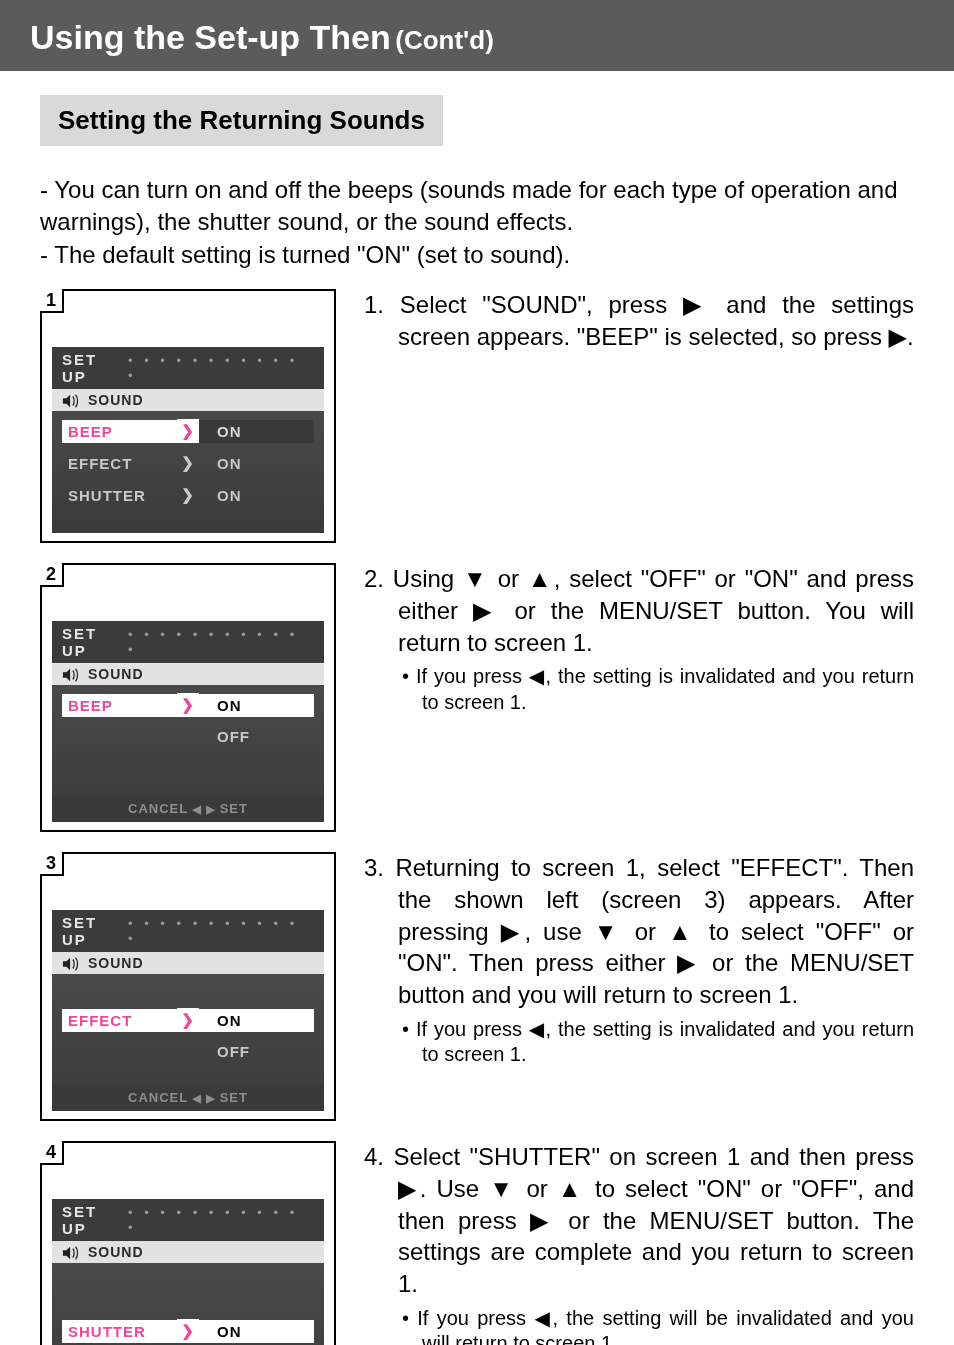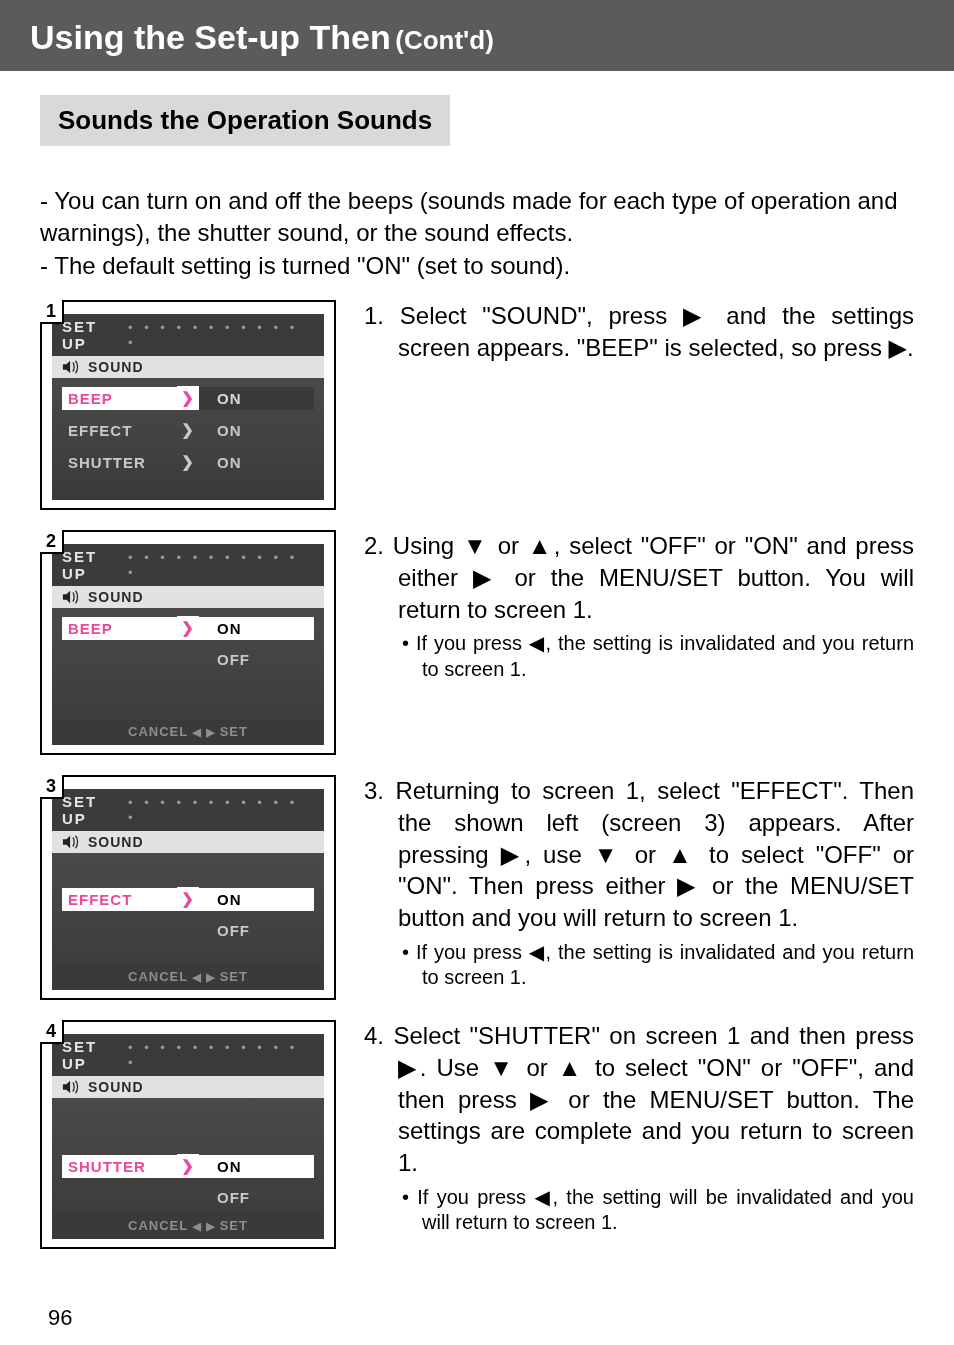--- a/index.html
+++ b/index.html
@@ -20,21 +20,21 @@
   .subheading {
     display: inline-block;
     background: #d9d9d9;
     font-weight: bold;
     font-size: 26px;
     padding: 10px 18px 10px 18px;
   }
 
   ul.intro {
     list-style: none;
-    margin-top: 39px;
+    margin-top: 28px;
     font-size: 24px;
     line-height: 1.35;
   }
   ul.intro li::before { content: "-  "; }
   ul.intro li { margin-left: 0; }
 
   .steps { margin-top: 18px; }
   .step-row {
     display: flex;
     align-items: flex-start;
@@ -71,27 +71,28 @@
   }
   .osd-title {
     background: #3b3b3b;
     color: #e5e5e5;
     letter-spacing: 2px;
     padding: 4px 10px;
     font-size: 15px;
     display: flex;
     justify-content: space-between;
     align-items: center;
+    margin-top: 44px;
   }
   .osd-title .dots { color:#9a9a9a; letter-spacing: 4px; font-weight: normal; font-size:13px;}
   .osd-sub {
     background: #e2e2e2;
     color: #2a2a2a;
     padding: 3px 10px;
-    display: flex; align-items: center; gap: 8px;
+    display: flex; align-items: flex-end; gap: 8px;
     font-size: 14px;
     letter-spacing: 1px;
   }
   .speaker-icon {
     width: 18px; height: 14px; position: relative; display:inline-block;
   }
   .speaker-icon svg { width:18px; height:14px; }
 
   .osd-body {
     background: linear-gradient(#4a4a4a,#3a3a3a);
@@ -144,21 +145,21 @@
 </head>
 <body>
 
 <div class="header-bar">
   <span class="main">Using the Set-up Then</span>
   <span class="cont">(Cont'd)</span>
 </div>
 
 <div class="content">
 
-  <div class="subheading">Sounds the Operation Sounds</div>
+  <div class="subheading">Setting the Returning Sounds</div>
 
   <ul class="intro">
     <li>You can turn on and off the beeps (sounds made for each type of operation and warnings), the shutter sound, or the sound effects.</li>
     <li>The default setting is turned "ON" (set to sound).</li>
   </ul>
 
   <div class="steps">
 
     <div class="step-row">
       <div class="screenshot">

